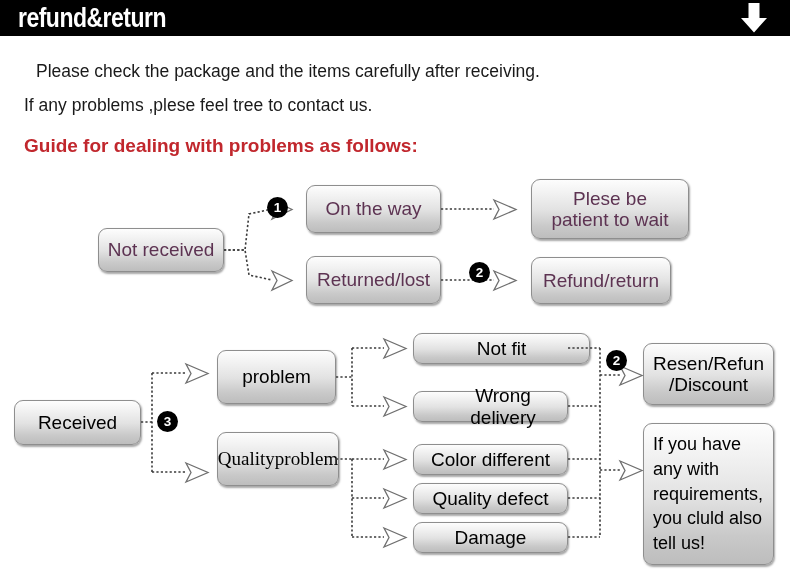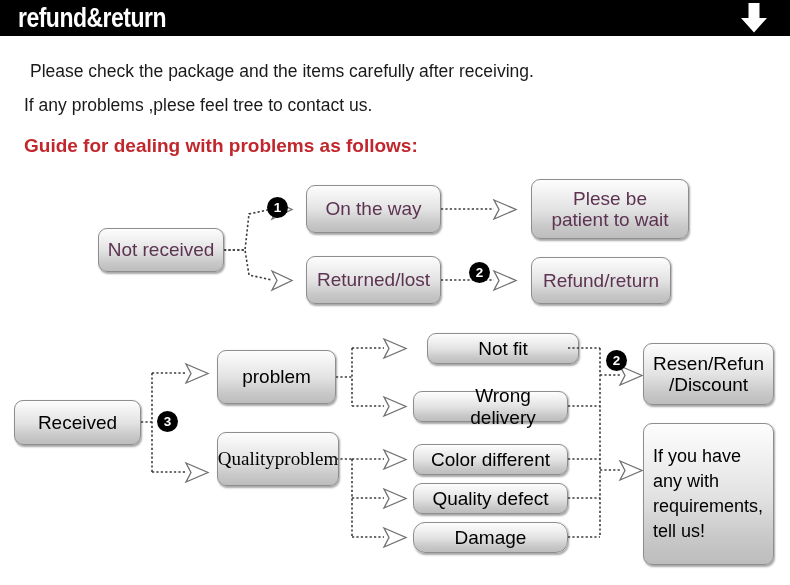--- a/index.html
+++ b/index.html
@@ -40,21 +40,21 @@
   }
 
   
   .intro-line {
     position: absolute;
     color: #1a1a1a;
     font-size: 17.5px;
     line-height: 20px;
     white-space: nowrap;
   }
-  #intro-line-1 { left: 30px; top: 61px; }
+  #intro-line-1 { left: 36px; top: 61px; }
   #intro-line-2 { left: 24px; top: 95px; }
 
   #guide-heading {
     position: absolute; left: 24px; top: 132px;
     color: #c1272d;
     font-size: 19px;
     font-weight: bold;
     white-space: nowrap;
     line-height: 28px;
   }
@@ -209,39 +209,40 @@
 
   <div class="flow-box" style="left:217px; top:350px; width:119px; height:54px; flex-direction:column;">
     <span>problem</span>
   </div>
 
   <div class="flow-box" style="left:217px; top:432px; width:122px; height:54px; flex-direction:row;font-family:Liberation Serif, serif;">
     <span>Quality</span>
     <span>problem</span>
   </div>
 
-  <div class="flow-box" style="left:427px; top:333px; width:152px; height:31px;">Not fit</div>
+  <div class="flow-box" style="left:413px; top:333px; width:177px; height:31px;">Not fit</div>
 
   <div class="flow-box" style="left:413px; top:391px; width:155px; height:31px;padding-left:29px;">Wrong delivery</div>
 
   <div class="flow-box" style="left:413px; top:444px; width:155px; height:31px;">Color different</div>
 
   <div class="flow-box" style="left:413px; top:483px; width:155px; height:31px;">Quality defect</div>
 
-  <div class="flow-box" style="left:413px; top:522px; width:155px; height:31px;border-radius:12px;">Damage</div>
+  <div class="flow-box" style="left:413px; top:522px; width:155px; height:31px;">Damage</div>
 
   <div class="flow-box" style="left:643px; top:343px; width:131px; height:62px; flex-direction:column;">
     <span>Resen/Refun</span>
     <span>/Discount</span>
   </div>
 
   <div class="flow-box align-left" style="left:643px; top:423px; width:131px; height:142px; flex-direction:column; align-items:flex-start; justify-content:center;">
     <span>If you have</span>
     <span>any with</span>
     <span>requirements,</span>
+    <span>you cluld also</span>
     <span>tell us!</span>
   </div>
 
   <div class="step-badge" style="left:157px; top:411px;">3</div>
 
   <div class="step-badge" style="left:606px; top:350px;">2</div>
 
 </div>
 
 </body></html>

